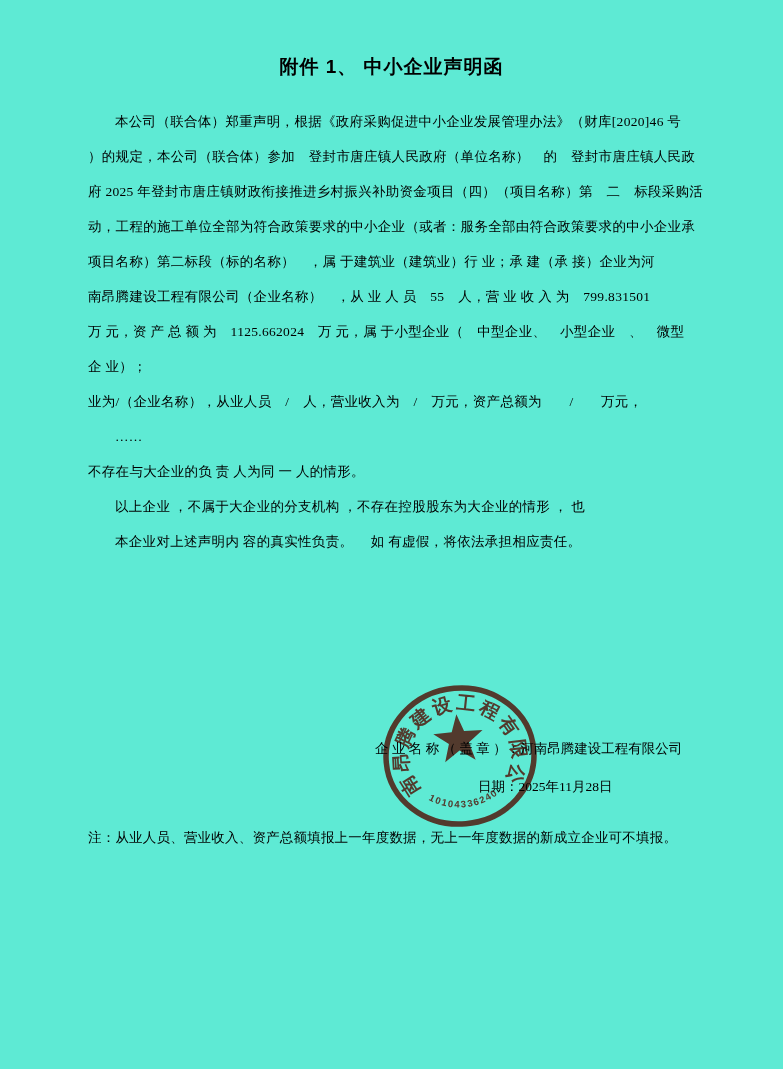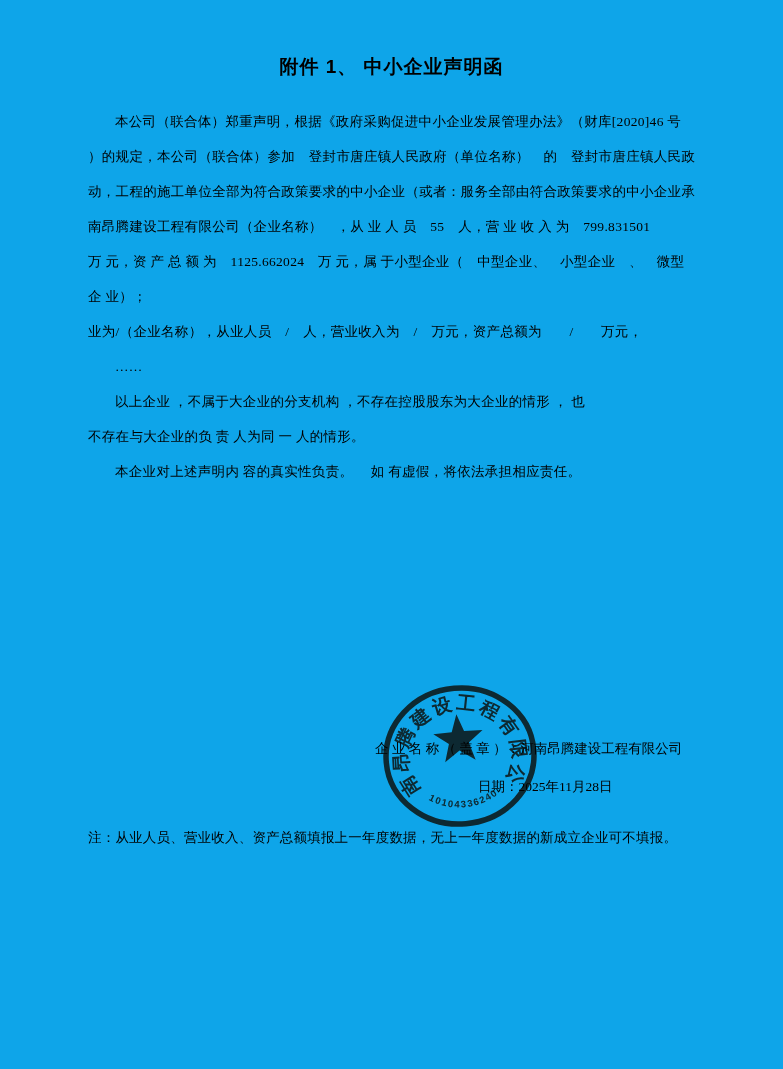--- a/index.html
+++ b/index.html
@@ -1,18 +1,18 @@
 <!DOCTYPE html>
 <html><head>
 <meta charset="utf-8">
 <style>
   html,body { margin:0; padding:0; background:#e8e8e8; }
   .page {
     position:relative; width:783px; height:1069px; margin:0 auto;
-    background:#0ea5e9; overflow:hidden;
+    background:#5eead4; overflow:hidden;
     font-family:"Liberation Serif","DejaVu Serif",serif; color:#000;
   }
   .doc-title {
     position:absolute; top:54px; left:0; width:100%;
     text-align:center; font-family:"Liberation Sans","DejaVu Sans",sans-serif;
     font-weight:bold; font-size:19px; letter-spacing:1px;
   }
   .body-block { position:absolute; left:88px; top:104px; width:616px; }
   .doc-line {
     height:35px; line-height:35px; font-size:13.5px;
@@ -43,28 +43,30 @@
 </head>
 <body>
 
 <div class="page">
 
   <div class="doc-title">附件 1、 中小企业声明函</div>
 
   <div class="body-block">
       <div class="doc-line indent"><span class="">本公司（联合体）郑重声明，根据《政府采购促进中小企业发展管理办法》（财库[2020]46 号</span></div>
       <div class="doc-line"><span class="">）的规定，本公司（联合体）参加</span><span class="u">　登封市唐庄镇人民政府（单位名称）　</span><span class="">的</span><span class="u">　登封市唐庄镇人民政</span></div>
+      <div class="doc-line"><span class="u">府 2025 年登封市唐庄镇财政衔接推进乡村振兴补助资金项目（四）（项目名称）</span><span class="">第</span><span class="u">　二　</span><span class="">标段采购活</span></div>
       <div class="doc-line"><span class="">动，工程的施工单位全部为符合政策要求的中小企业（或者：服务全部由符合政策要求的中小企业承</span></div>
+      <div class="doc-line"><span class="u">项目名称）第二标段（标的名称）　</span><span class="">，属 于</span><span class="u">建筑业（建筑业）行 业</span><span class="">；承 建（承 接）企业为</span><span class="u">河</span></div>
       <div class="doc-line"><span class="u">南昂腾建设工程有限公司（企业名称）　</span><span class="">，从 业 人 员</span><span class="u">　55　</span><span class="">人，营 业 收 入 为</span><span class="u">　799.831501</span></div>
       <div class="doc-line"><span class="">万 元，资 产 总 额 为</span><span class="u">　1125.662024　</span><span class="">万 元，属 于</span><span class="u">小型企业</span><span class="">（</span><span class="u">　中型企业、　小型企业　、　微型</span></div>
       <div class="doc-line"><span class="u">企 业</span><span class="">）；</span></div>
       <div class="doc-line"><span class="">业为</span><span class="u">/（企业名称）</span><span class="">，从业人员</span><span class="u">　/　</span><span class="">人，营业收入为</span><span class="u">　/　</span><span class="">万元，资产总额为</span><span class="u">　　/　　</span><span class="">万元，</span></div>
       <div class="doc-line indent"><span class="">……</span></div>
+      <div class="doc-line"><span class="">不存在与大企业的负 责 人为同 一 人的情形。</span></div>
       <div class="doc-line indent"><span class="">以上企业 ，不属于大企业的分支机构 ，不存在控股股东为大企业的情形 ， 也</span></div>
-      <div class="doc-line"><span class="">不存在与大企业的负 责 人为同 一 人的情形。</span></div>
       <div class="doc-line indent"><span class="">本企业对上述声明内 容的真实性负责。　 如 有虚假，将依法承担相应责任。</span></div>
     </div>
 
   <div class="sig-company">企 业 名 称 （ 盖 章 ）：河南昂腾建设工程有限公司</div>
   <div class="sig-date">日期：2025年11月28日</div>
 
   <div class="footnote">注：从业人员、营业收入、资产总额填报上一年度数据，无上一年度数据的新成立企业可不填报。</div>
 
   <svg class="seal" viewBox="0 0 172 156">
     <ellipse cx="86" cy="78" rx="74" ry="68" fill="none" stroke="#dc2a20" stroke-width="5.5"></ellipse>

